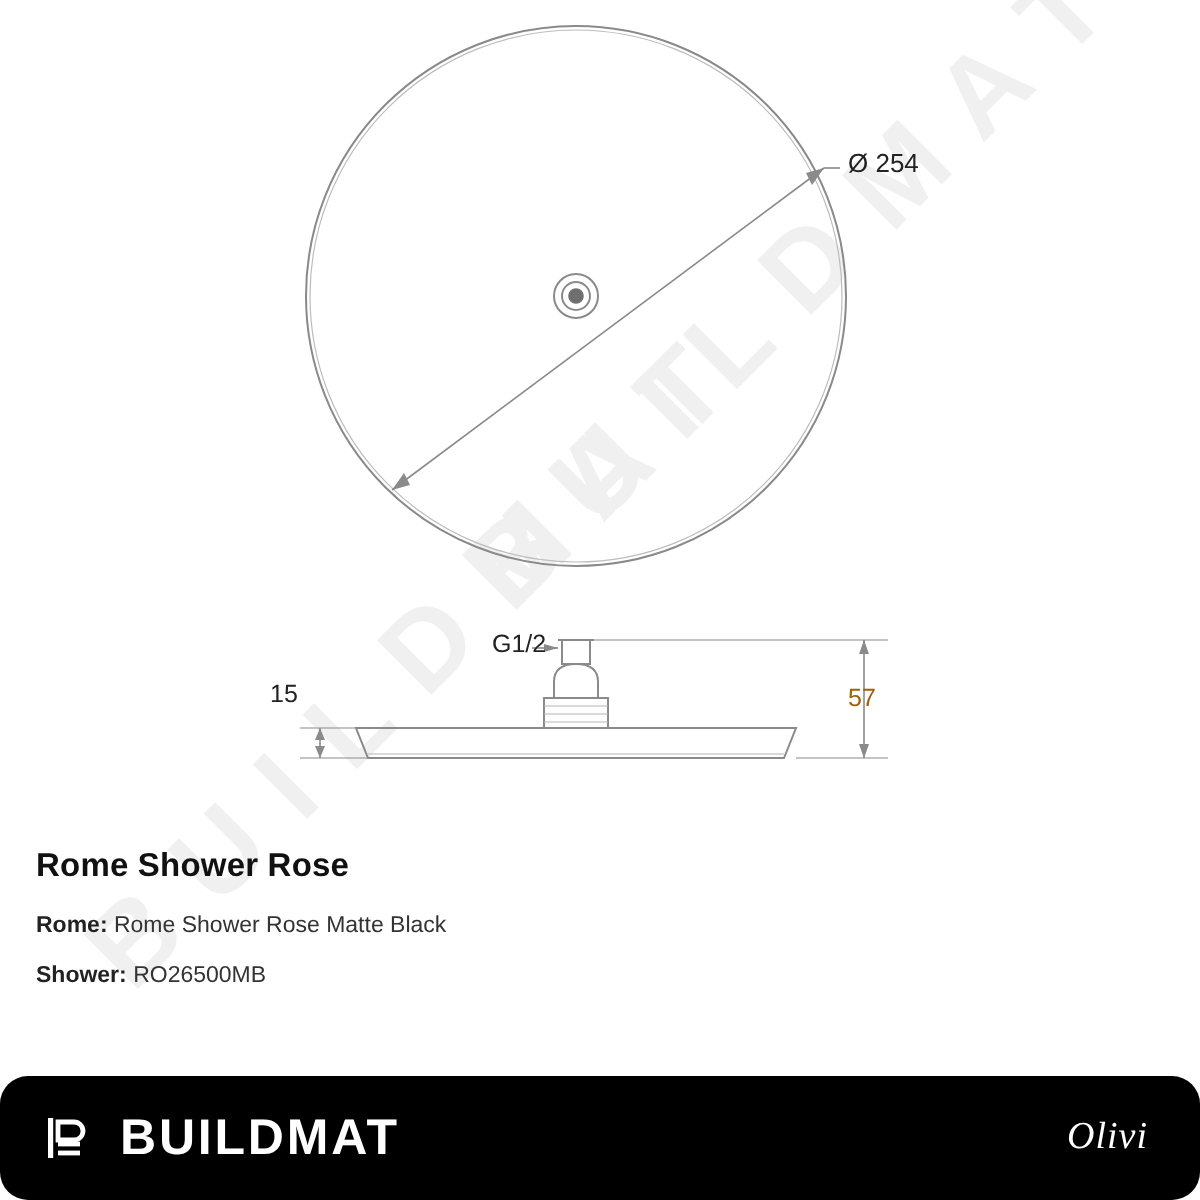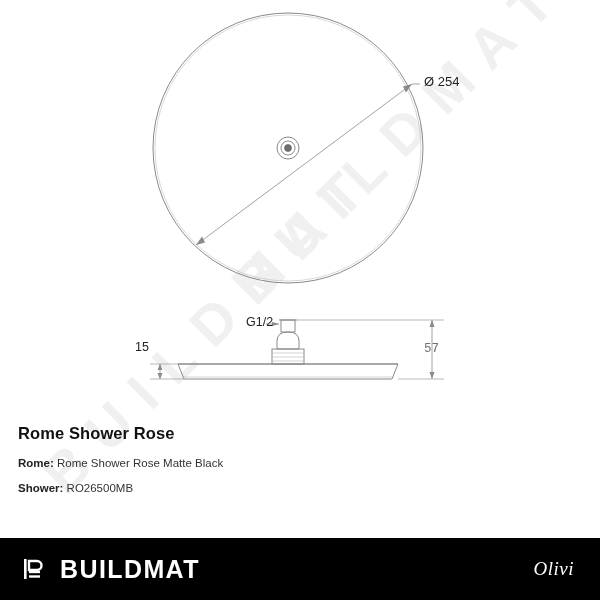--- a/index.html
+++ b/index.html
@@ -88,20 +88,21 @@
     left: 0;
     bottom: 0;
     width: 600px;
     height: 62px;
     background: #000000;
     display: flex;
     align-items: center;
     justify-content: space-between;
     padding: 0 20px;
     box-sizing: border-box;
+    border-radius: 14px;
   }
   .brand {
     display: flex;
     align-items: center;
     gap: 12px;
   }
   .brand-mark {
     width: 28px;
     height: 28px;
     flex: 0 0 auto;
@@ -182,21 +183,21 @@
         <line x1="432" y1="320" x2="432" y2="379" stroke="#8a8a8a" stroke-width="0.8"></line>
         <polygon points="432,320 429.5,327 434.5,327" fill="#8a8a8a"></polygon>
         <polygon points="432,379 429.5,372 434.5,372" fill="#8a8a8a"></polygon>
       </g>
     </svg>
 
     
     <div style="position:absolute; left:424px; top:74px; font-size:13px; color:#222;">Ø 254</div>
     <div style="position:absolute; left:222px; top:315px; font-size:12.5px; color:#222;margin-left:24px;">G1/2</div>
     <div style="position:absolute; left:135px; top:340px; font-size:12.5px; color:#222;">15</div>
-    <div style="position:absolute; left:424px; top:342px; font-size:12.5px; color:#737373;font-family:Liberation Mono, monospace;">57</div>
+    <div style="position:absolute; left:424px; top:342px; font-size:12.5px; color:#a16207;">57</div>
   </div>
 
   <div class="info">
     <div class="title">Rome Shower Rose</div>
 
     <div class="row">
       <span class="k">Rome:</span>
       <span class="v">Rome Shower Rose Matte Black</span>
     </div>
     <div class="row">

